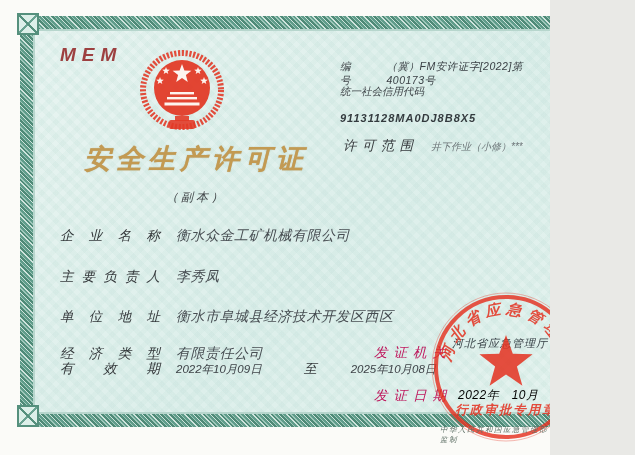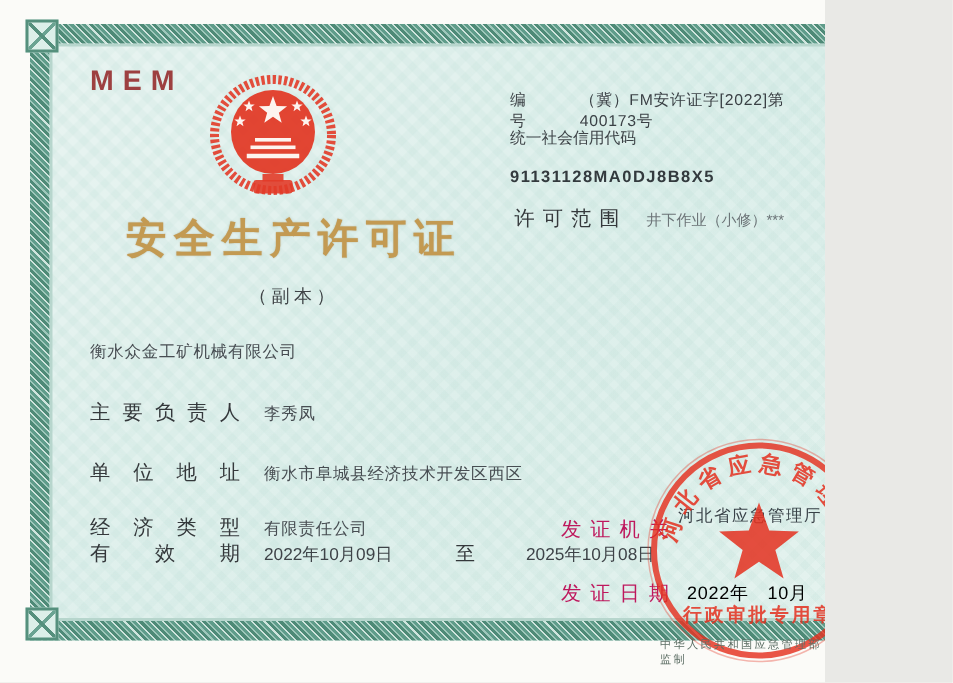--- a/index.html
+++ b/index.html
@@ -1,19 +1,20 @@
 <!DOCTYPE html>
 <html><head>
 <meta charset="utf-8">
 <style>
   html,body{margin:0;padding:0;background:#e9e9e6;}
   .page{
     position:relative;width:550px;height:455px;overflow:hidden;
     background:#fbfbf8;
     font-family:"Liberation Sans",sans-serif;
+    font-style:italic;
   }
   
   .frame{
     position:absolute;left:20px;top:16px;width:595px;height:411px;box-sizing:border-box;
     border:13px solid #6aa392;
     border-image:repeating-linear-gradient(45deg,#4e8a77 0 2px,#9ec7ba 2px 3px,#5f9c8a 3px 5px,#cfe4dd 5px 6px) 13;
     background:
       repeating-linear-gradient(45deg,rgba(130,190,175,.07) 0 5px,rgba(255,255,255,0) 5px 10px),
       repeating-linear-gradient(-45deg,rgba(130,190,175,.06) 0 5px,rgba(255,255,255,0) 5px 10px),
       linear-gradient(135deg,#e8f4f1 0%,#ddefeb 55%,#e5f3ef 100%);
@@ -46,21 +47,21 @@
   .scope{position:absolute;left:343px;top:137px;display:flex;align-items:baseline;gap:18px;}
   .scope .lbl{display:inline-block;width:70px;text-align-last:justify;font-size:13.5px;
     color:#35393c;font-weight:500;}
   .scope .val{font-size:10px;color:#5a6065;opacity:.85;}
 
   .qr{position:absolute;left:552px;top:33px;width:73px;height:96px;opacity:.92;}
 
   .field{position:absolute;left:60px;display:flex;align-items:baseline;gap:16px;}
   .field .lbl{display:inline-block;width:100px;text-align-last:justify;
     font-size:13.5px;color:#34383b;font-weight:500;}
-  .field .val{font-size:11px;color:#474d52;letter-spacing:.5px;margin-top:21px;}
+  .field .val{font-size:14px;color:#474d52;letter-spacing:.5px;margin-top:21px;}
   .f-0{top:206px}.f-1{top:247px}.f-2{top:287px}.f-3{top:324px}
   .f-valid{top:360px}
   .f-valid .d{font-size:11.5px;color:#3e4348;font-weight:500;}
   .f-valid .conj{font-size:13px;color:#34383b;margin:0 18px 0 26px;font-weight:500;}
 
   .issuer-lbl,.date-lbl{position:absolute;left:374px;display:inline-block;width:72px;
     text-align-last:justify;font-size:13.5px;color:#be185d;font-weight:500;}
   .issuer-lbl{top:344px}.date-lbl{top:387px}
   .issuer-val{position:absolute;left:452px;top:336px;font-size:11px;color:#384147;
     letter-spacing:1px;}
@@ -260,20 +261,21 @@
       <rect x="20" y="20" width="1" height="1" fill="#22302d"></rect>
       <rect x="0" y="0" width="7" height="7" fill="none" stroke="#22302d" stroke-width="1"></rect>
       <rect x="2" y="2" width="3" height="3" fill="#22302d"></rect>
       <rect x="14" y="0" width="7" height="7" fill="none" stroke="#22302d" stroke-width="1"></rect>
       <rect x="16" y="2" width="3" height="3" fill="#22302d"></rect>
       <rect x="0" y="14" width="7" height="7" fill="none" stroke="#22302d" stroke-width="1"></rect>
       <rect x="2" y="16" width="3" height="3" fill="#22302d"></rect>
     </svg>
 
   <div class="field f-0">
+    <span class="lbl">企业名称</span>
     <span class="val">衡水众金工矿机械有限公司</span>
   </div>
   <div class="field f-1">
     <span class="lbl">主要负责人</span>
     <span class="val">李秀凤</span>
   </div>
   <div class="field f-2">
     <span class="lbl">单位地址</span>
     <span class="val">衡水市阜城县经济技术开发区西区</span>
   </div>

